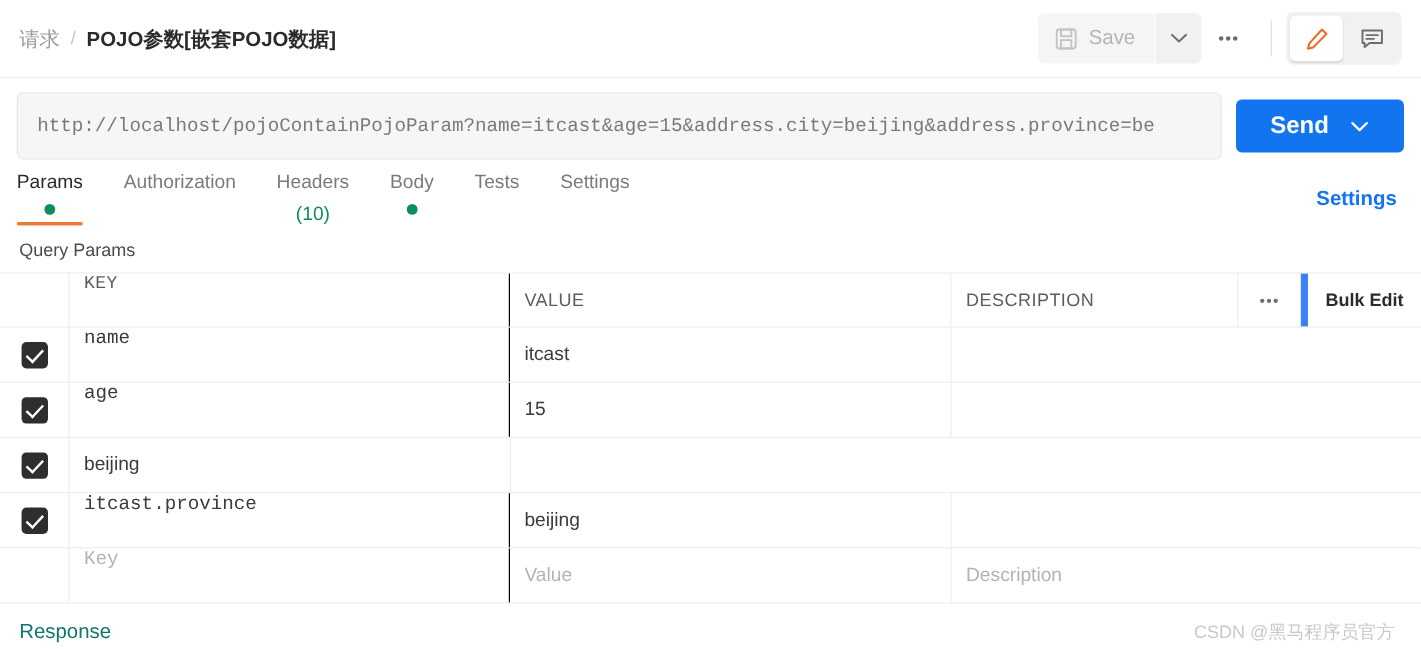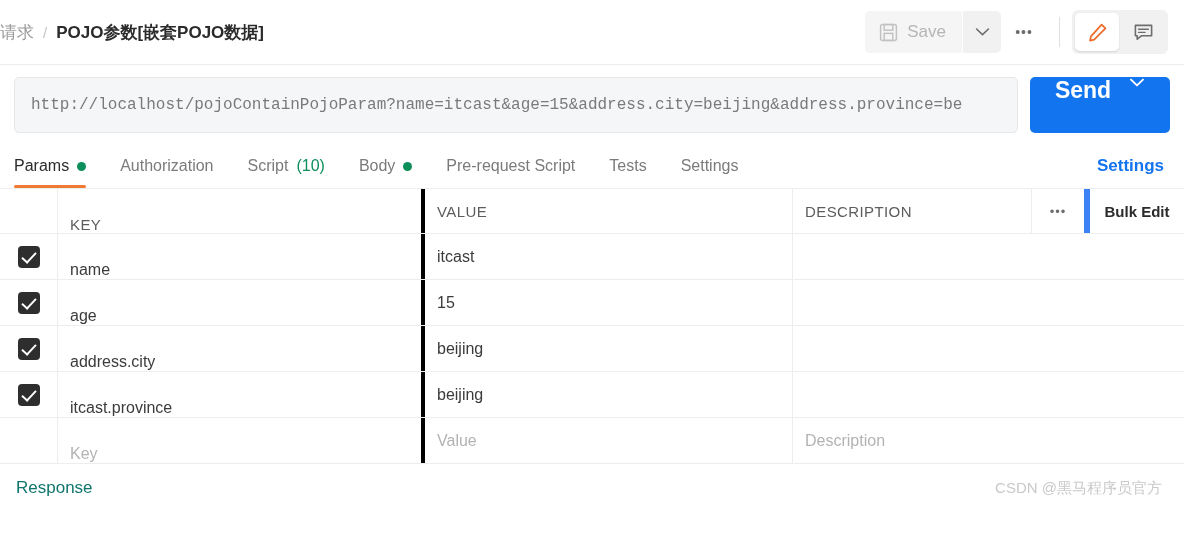--- a/index.html
+++ b/index.html
@@ -16,20 +16,21 @@
     position: relative;
     height: 65px;
     display: flex;
     align-items: center;
     border-bottom: 1px solid #ededed;
     background: #fff;
   }
   .breadcrumb {
     display: flex;
     align-items: center;
+    padding-left: 16px;
     font-size: 17px;
     gap: 9px;
   }
   .bc-parent { color: #9b9b9b; }
   .bc-sep { color: #c4c4c4; font-size: 15px; }
   .bc-current { color: #2b2b2b; font-weight: 700; }
 
   .header-right {
     margin-left: auto;
     display: flex;
@@ -117,29 +118,29 @@
     align-items: center;
     padding-left: 16px;
     font-size: 16px;
     color: #7a7a7a;
     white-space: nowrap;
     overflow: hidden;
     font-family: Liberation Mono, monospace;
   }
   .send-btn {
     width: 140px;
-    height: 56px;
+    height: 44px;
     background: #1374ef;
     border-radius: 5px;
     display: flex;
-    align-items: flex-start;
+    align-items: center;
     justify-content: center;
     gap: 18px;
     color: #fff;
-    font-size: 23px;
+    font-size: 20px;
     font-weight: 700;
     border: none;
     font-family: "Liberation Sans", sans-serif;
     cursor: pointer;
   }
 
   
   .tabs {
     display: flex;
     align-items: center;
@@ -150,20 +151,21 @@
   .tab {
     position: relative;
     display: flex;
     align-items: center;
     gap: 8px;
     height: 44px;
     padding: 0 17px;
     font-size: 16px;
     color: #7b7b7b;
     white-space: nowrap;
+    flex-direction: column;
   }
   .tab:first-child { padding-left: 0; }
   .tab.active { color: #2b2b2b; }
   .tab.active::after {
     content: "";
     position: absolute;
     left: 0; right: 17px; bottom: 0;
     height: 3px;
     background: #ef7a34;
     border-radius: 2px;
@@ -200,23 +202,24 @@
   .row.head { min-height: 45px; }
   .c-check {
     width: 58px;
     border-right: 1px solid #ededed;
     display: flex; align-items: center; justify-content: center;
     flex: 0 0 58px;
   }
   .c-key {
     width: 367px;
     flex: 0 0 367px;
-    border-right: 4px solid #000000;
-    display: flex; align-items: flex-end;
+    border-right: 1px solid #000000;
+    display: flex; align-items: flex-start;
     padding-left: 12px;
+    font-family: Liberation Mono, monospace;
   }
   .c-val {
     width: 368px;
     flex: 0 0 368px;
     border-right: 1px solid #ededed;
     display: flex; align-items: center;
     padding-left: 12px;
   }
   .c-desc {
     flex: 1 1 auto;
@@ -349,40 +352,38 @@
 
 <div class="tabs">
   <div class="tab active">
     <span>Params</span>
     <span class="dot"></span>
   </div>
   <div class="tab">
     <span>Authorization</span>
   </div>
   <div class="tab">
-    <span>Script</span>
+    <span>Headers</span>
     <span class="count">(10)</span>
   </div>
   <div class="tab">
     <span>Body</span>
     <span class="dot"></span>
   </div>
   <div class="tab">
-    <span>Pre-request Script</span>
-  </div>
-  <div class="tab">
     <span>Tests</span>
   </div>
   <div class="tab">
     <span>Settings</span>
   </div>
   <div class="cookies">Settings</div>
 </div>
 
 <div class="body-wrap">
+  <div class="qp-title">Query Params</div>
 
   <div class="table">
 
     <div class="row head">
       <div class="c-check"></div>
       <div class="c-key">
         <span class="hd">KEY</span>
       </div>
       <div class="c-val">
         <span class="hd">VALUE</span>
@@ -425,23 +426,20 @@
       </div>
       <div class="c-desc">
         <span class="cell-text"></span>
       </div>
     </div>
 
     <div class="row">
       <div class="c-check">
         <span class="cb"></span>
       </div>
-      <div class="c-key">
-        <span class="cell-text">address.city</span>
-      </div>
       <div class="c-val">
         <span class="cell-text">beijing</span>
       </div>
       <div class="c-desc">
         <span class="cell-text"></span>
       </div>
     </div>
 
     <div class="row">
       <div class="c-check">

